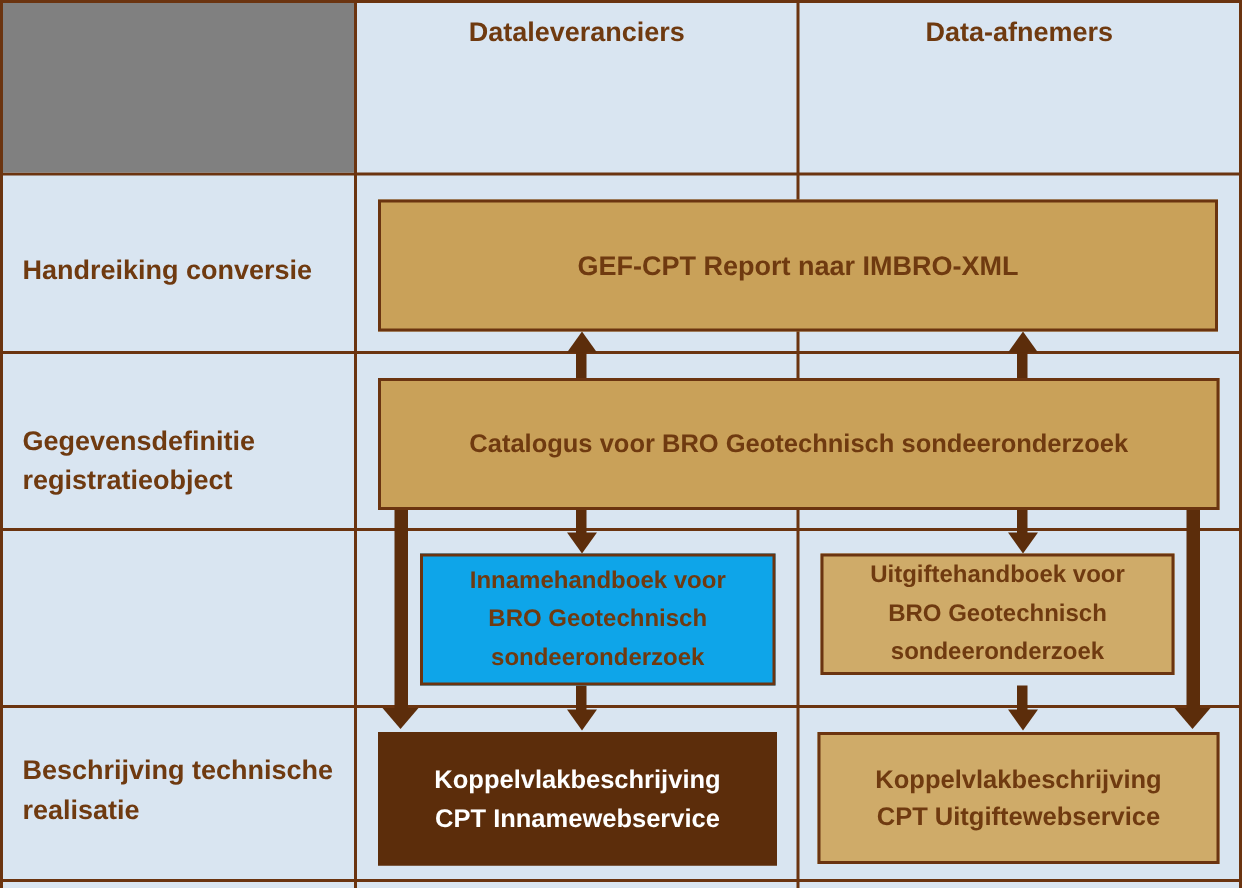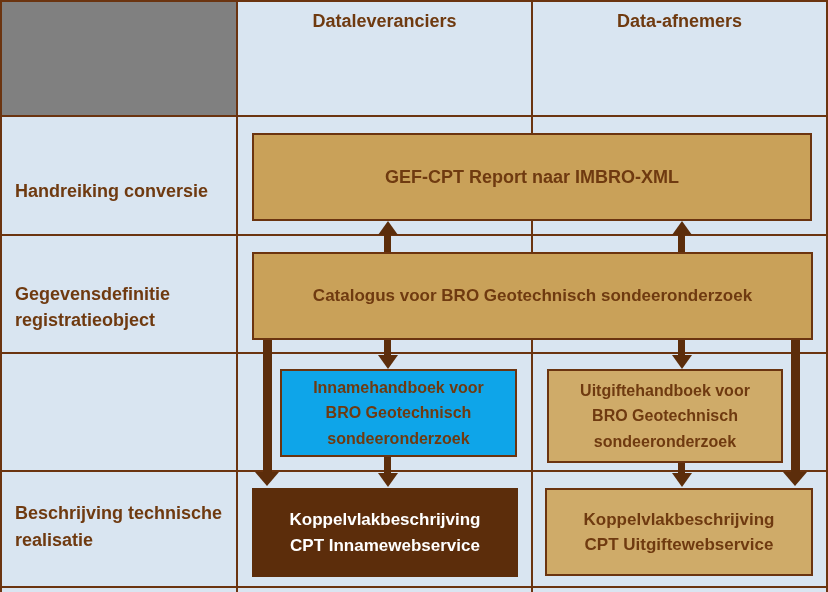--- a/index.html
+++ b/index.html
@@ -21,36 +21,36 @@
   }
   .hdr-1 { left:238px; width:293px; }
   .hdr-2 { left:533px; width:293px; }
 
   .rowlabel {
     position:absolute; left:2px; width:232px; box-sizing:border-box;
     display:flex; align-items:center; padding-left:13px;
     font-weight:bold; font-size:18px; color:#6F3A10;
     line-height:1.45; white-space:pre-line;
   }
-  .rl-1 { top:132px; height:118px; }
+  .rl-1 { top:121px; height:118px; }
   .rl-2 { top:236px; height:142px; }
   .rl-3 { top:354px; height:116px; }
   .rl-4 { top:472px; height:109px; }
 
   .box {
     position:absolute; box-sizing:border-box;
     border:2px solid #6B3410;
     display:flex; align-items:center; justify-content:center;
     text-align:center; font-weight:bold; color:#6F3A10;
     white-space:pre-line; line-height:1.5;
   }
   .box-gef        { left:252px; top:133px; width:560px; height:88px; background:#C9A159; font-size:18px; }
   .box-catalogus  { left:252px; top:252px; width:561px; height:88px; background:#C9A159; font-size:17px; }
   .box-inname-hb  { left:280px; top:369px; width:237px; height:88px; background:#0ea5e9; font-size:16px; line-height:1.6; }
-  .box-uitgifte-hb{ left:547px; top:369px; width:236px; height:94px; background:#CFAB69; font-size:16px; line-height:1.6; }
+  .box-uitgifte-hb{ left:547px; top:369px; width:236px; height:81px; background:#CFAB69; font-size:16px; line-height:1.6; }
   .box-kop-inname { left:252px; top:488px; width:266px; height:89px; background:#5C2D0B; border-color:#5C2D0B; color:#FFFFFF; font-size:17px; }
   .box-kop-uitgifte{ left:545px; top:488px; width:268px; height:88px; background:#CFAB69; font-size:17px; }
 
   .shaft { position:absolute; background:#5C2D0B; }
   .head-up, .head-down { position:absolute; width:0; height:0; }
   .head-up   { border-left:10px solid transparent; border-right:10px solid transparent; border-bottom:14px solid #5C2D0B; }
   .head-down { border-left:10px solid transparent; border-right:10px solid transparent; border-top:14px solid #5C2D0B; }
   .head-down.big { border-left-width:12px; border-right-width:12px; border-top-width:14px; }
 </style>
 </head>

